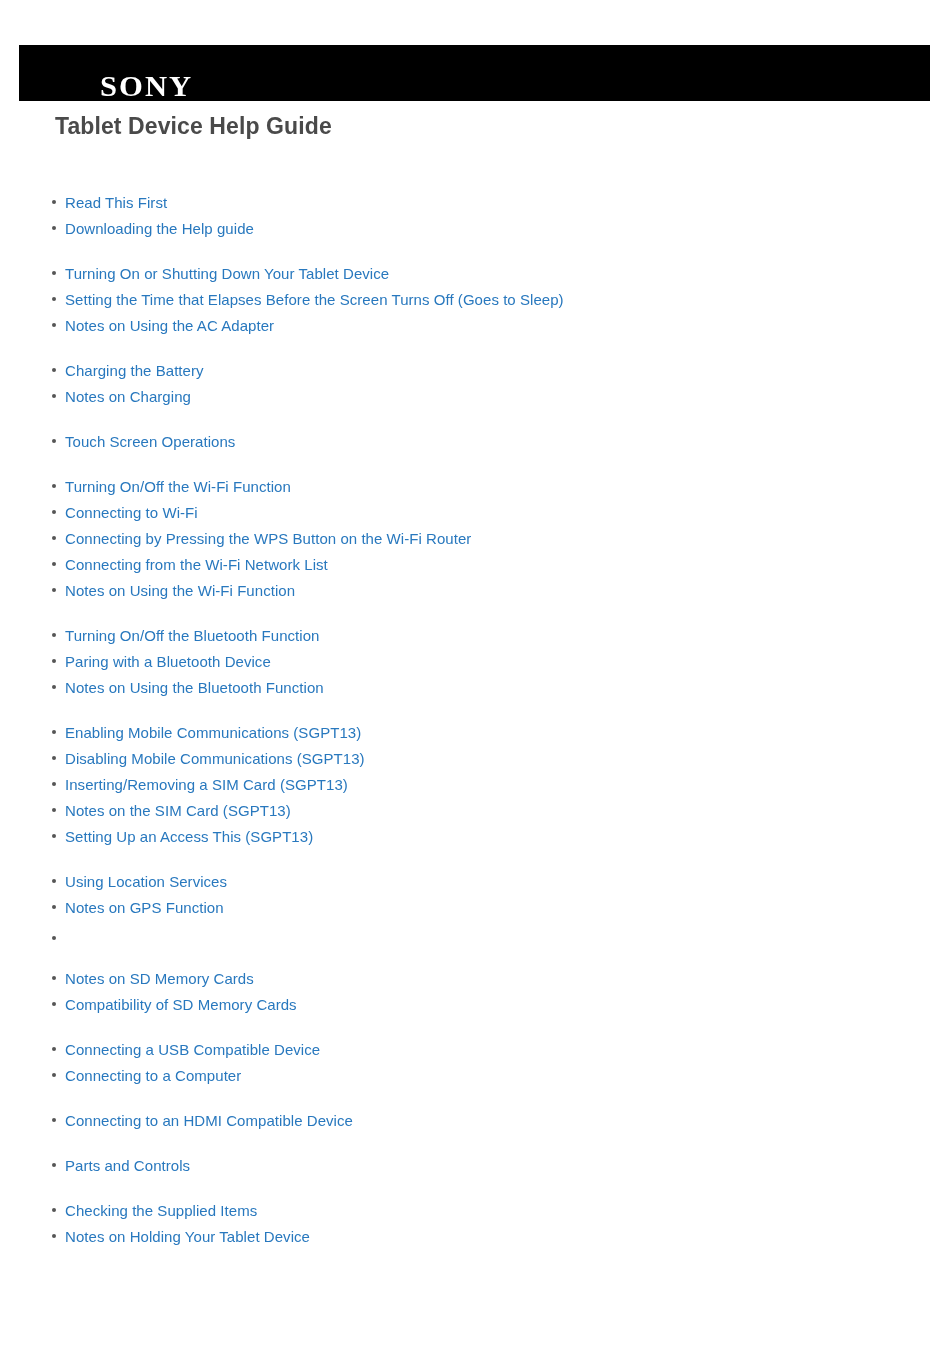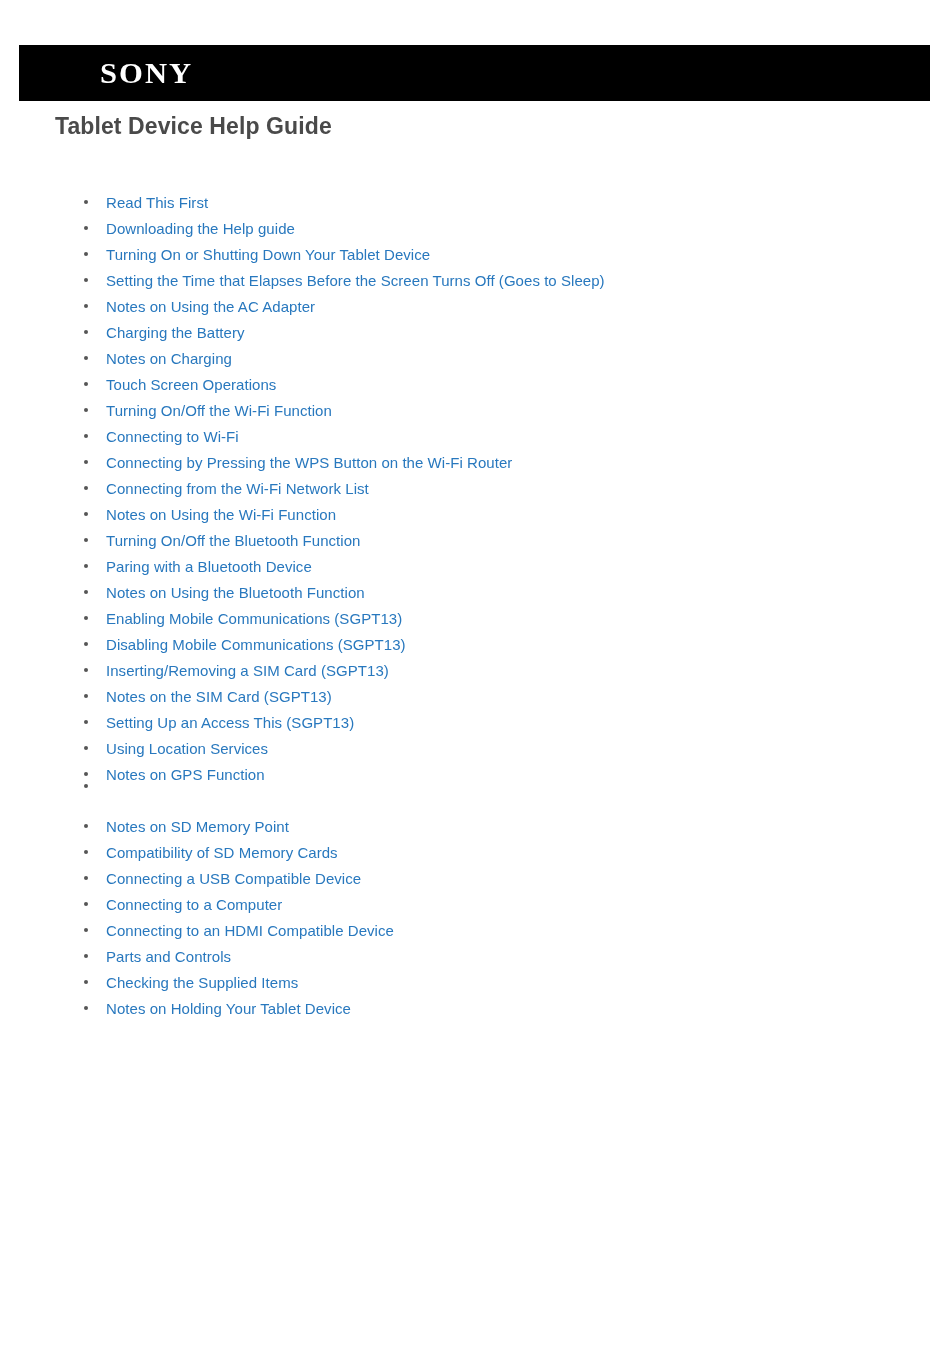--- a/index.html
+++ b/index.html
@@ -25,21 +25,21 @@
 
   
   .brand-bar {
     position: absolute;
     left: 19px;
     top: 45px;
     width: 911px;
     height: 56px;
     background: #000000;
     display: flex;
-    align-items: center;
+    align-items: flex-end;
   }
   .sony-logo {
     margin-left: 81px;
     color: #ffffff;
     font-family: "Liberation Serif", "DejaVu Serif", serif;
     font-size: 30px;
     font-weight: bold;
     letter-spacing: 2.0px;
     line-height: 1;
     transform: scaleX(1.02);
@@ -67,28 +67,28 @@
     left: 0;
     top: 190px;
     width: 950px;
   }
   .link-group {
     margin: 0;
     padding: 0;
     list-style: none;
   }
   .link-group + .link-group {
+    margin-top: 19px;
   }
   .toc-item {
     display: flex;
     align-items: baseline;
     height: 26px;
     line-height: 26px;
-    padding-left: 84px;
-    gap: 9px;
+    padding-left: 52px;
   }
   .bullet {
     flex: 0 0 auto;
     width: 4px;
     height: 4px;
     background: #555555;
     border-radius: 50%;
     position: relative;
     top: -4px;
     margin-right: 9px;
@@ -221,21 +221,21 @@
           <span class="bullet"></span>
           <a class="toc-link" href="#">Notes on GPS Function</a>
         </li>
       </ul>
       <ul class="link-group">
         <li class="toc-item">
           <span class="bullet"></span>
         </li>
         <li class="toc-item">
           <span class="bullet"></span>
-          <a class="toc-link" href="#">Notes on SD Memory Point</a>
+          <a class="toc-link" href="#">Notes on SD Memory Cards</a>
         </li>
         <li class="toc-item">
           <span class="bullet"></span>
           <a class="toc-link" href="#">Compatibility of SD Memory Cards</a>
         </li>
       </ul>
       <ul class="link-group">
         <li class="toc-item">
           <span class="bullet"></span>
           <a class="toc-link" href="#">Connecting a USB Compatible Device</a>

